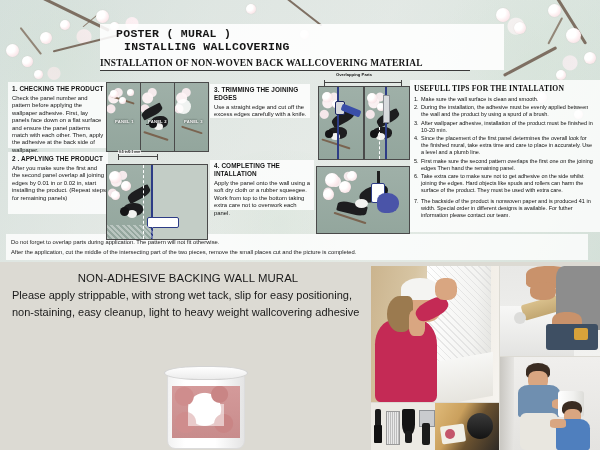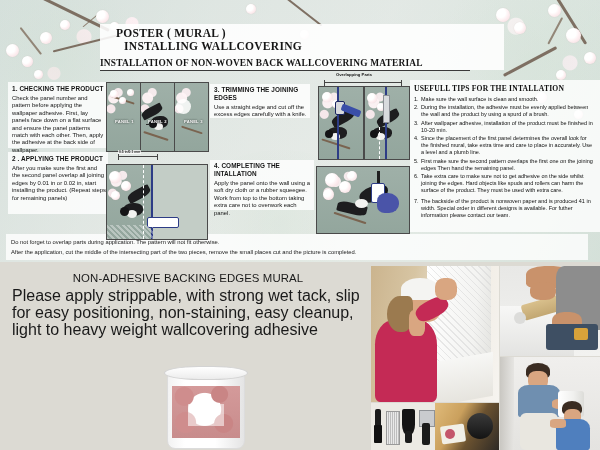--- a/index.html
+++ b/index.html
@@ -28,21 +28,21 @@
   .blossom{position:absolute;border-radius:50%;background:radial-gradient(circle at 35% 35%,#fff 0 35%,#fdeef0 60%,#f3d8dd 100%);box-shadow:0 0 1px rgba(180,150,150,.4);}
   .leafveil{position:absolute;border-radius:50%;opacity:.35;
     background:radial-gradient(circle,#cfe0d2 0%,rgba(207,224,210,0) 70%);}
 
   
   .wpanel{position:absolute;background:rgba(255,255,255,.80);}
   .wpanel.solid{background:rgba(255,255,255,.88);}
 
   
   .title-block{position:absolute;left:108px;top:27px;width:300px;}
-  .t1,.t2{font-family:Liberation Serif, serif;font-weight:bold;color:#161616;letter-spacing:.3px;}
+  .t1,.t2{font-family:Liberation Mono, monospace;font-weight:bold;color:#161616;letter-spacing:.3px;}
   .t1{font-size:11.5px;line-height:13px;padding-left:8px;}
   .t2{font-size:11.5px;line-height:13px;padding-left:16px;}
   .t3{position:absolute;left:100px;top:58px;width:370px;
       font-family:"Liberation Serif",serif;font-weight:bold;font-size:9.4px;color:#141414;
       border-bottom:1px solid #3a3a3a;padding-bottom:2px;letter-spacing:.2px;}
 
   
   .step{position:absolute;color:#141414;}
   .step h4{margin:0 0 2px 0;font-size:6.4px;font-weight:bold;letter-spacing:.1px;line-height:8px;}
   .step p{margin:0;font-size:5.9px;line-height:7.4px;font-weight:500;}
@@ -88,21 +88,21 @@
   .glove{position:absolute;background:#4a54a8;border-radius:40% 50% 45% 35%;}
   .knife{position:absolute;background:#1f1f1f;}
   .knife-blade{position:absolute;background:#d8dadd;border:1px solid #8d9096;}
   .squeegee{position:absolute;background:#ffffff;border:1.2px solid #2d3c86;border-radius:2px;}
   .dashed-v{position:absolute;border-left:1px dashed #fff;}
 
   
   .bottom{position:absolute;left:0;top:262px;width:600px;height:188px;background:#dcdad3;}
   .promo{position:absolute;left:12px;top:8px;width:352px;color:#1a1a1a;}
   .promo .ph{text-align:center;font-size:11.4px;line-height:16px;margin:0 0 1px 0;letter-spacing:.1px;}
-  .promo .pb{font-size:16px;line-height:17px;margin:0;}
+  .promo .pb{font-size:11px;line-height:17px;margin:0;}
 
   .bucket{position:absolute;left:161px;top:366px;width:88px;height:82px;}
   .bucket .lid{position:absolute;left:3px;top:0;width:82px;height:12px;border-radius:50%/60%;
       background:linear-gradient(#ffffff,#ececec);border:1px solid #d3d3d3;}
   .bucket .body{position:absolute;left:6px;top:7px;width:76px;height:74px;
       border-radius:5px 5px 8px 8px;
       background:linear-gradient(90deg,#f2f2f2 0%,#ffffff 22%,#ffffff 62%,#e4e4e4 100%);
       border:1px solid #dcdcdc;overflow:hidden;}
   .bucket .label{position:absolute;left:4px;top:12px;width:68px;height:52px;
       background:
@@ -336,21 +336,21 @@
     </div>
 
     <div class="footnotes">
       <p>Do not forget to overlap parts during application. The pattern will not fit otherwise.</p>
       <p>After the application, cut the middle of the intersecting part of the two pieces, remove the small places cut and the picture is completed.</p>
     </div>
   </div>
 
   <div class="bottom">
     <div class="promo">
-      <div class="ph">NON-ADHESIVE BACKING EDGES MURAL</div>
+      <div class="ph">NON-ADHESIVE BACKING WALL MURAL</div>
       <div class="pb">Please apply strippable, with strong wet tack, slip for easy positioning, non-staining, easy cleanup, light to heavy weight wallcovering adhesive</div>
     </div>
   </div>
 
   <div class="bucket">
     <div class="body">
       <div class="label">
         <div class="lbox"></div>
       </div>
     </div>

